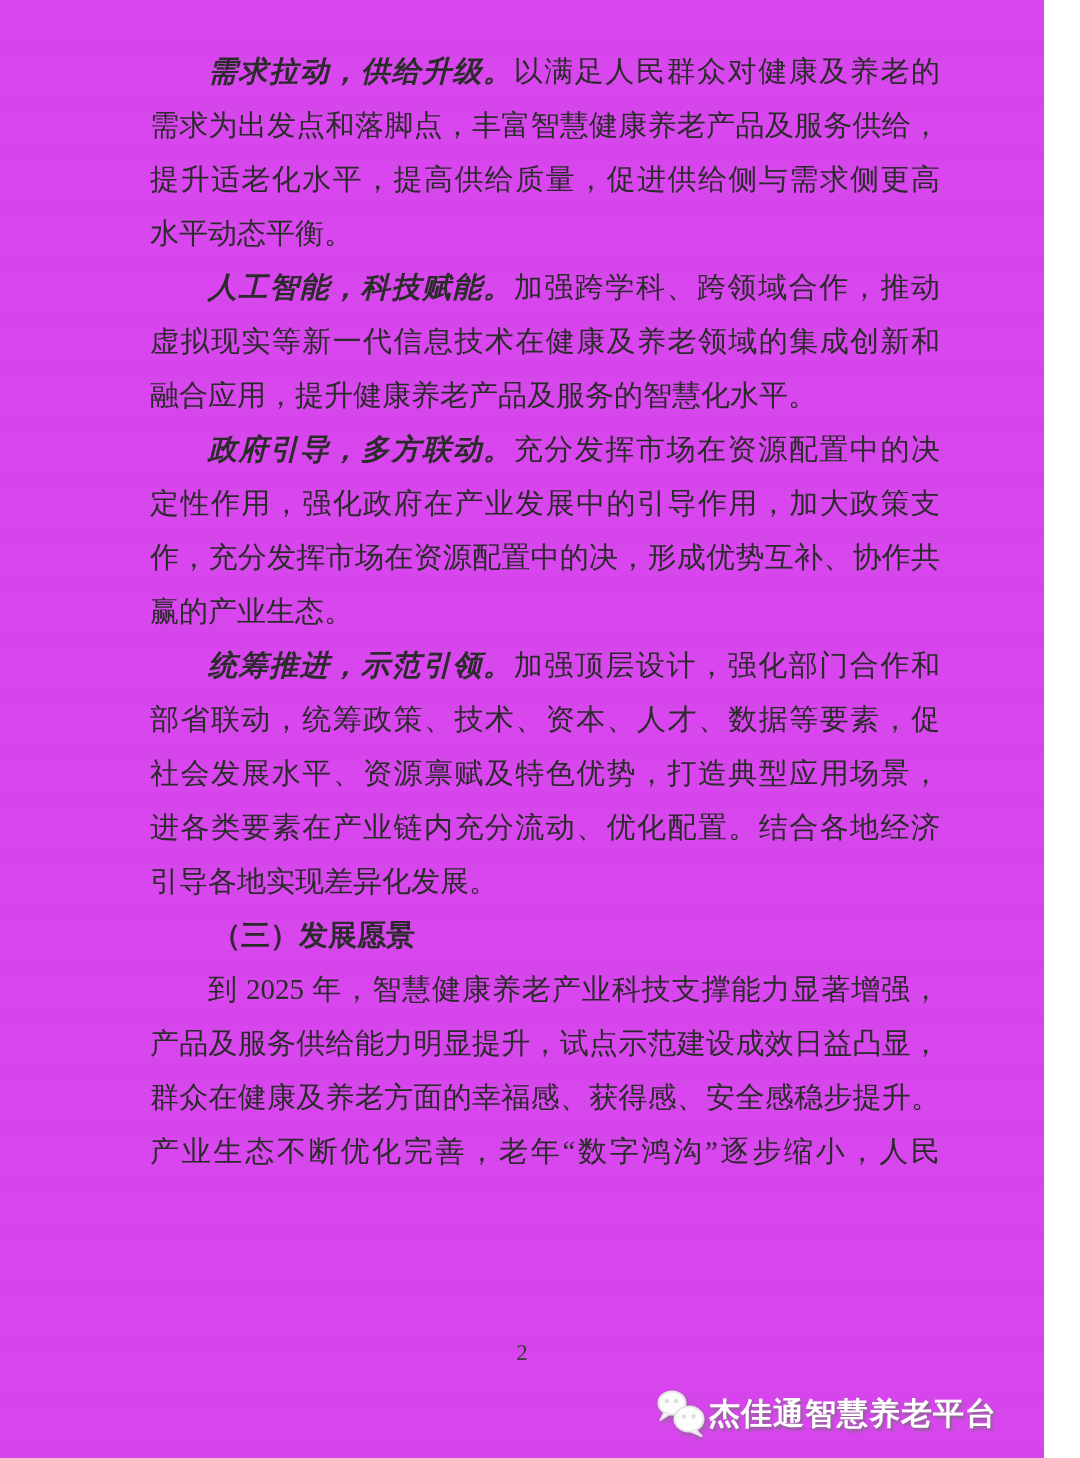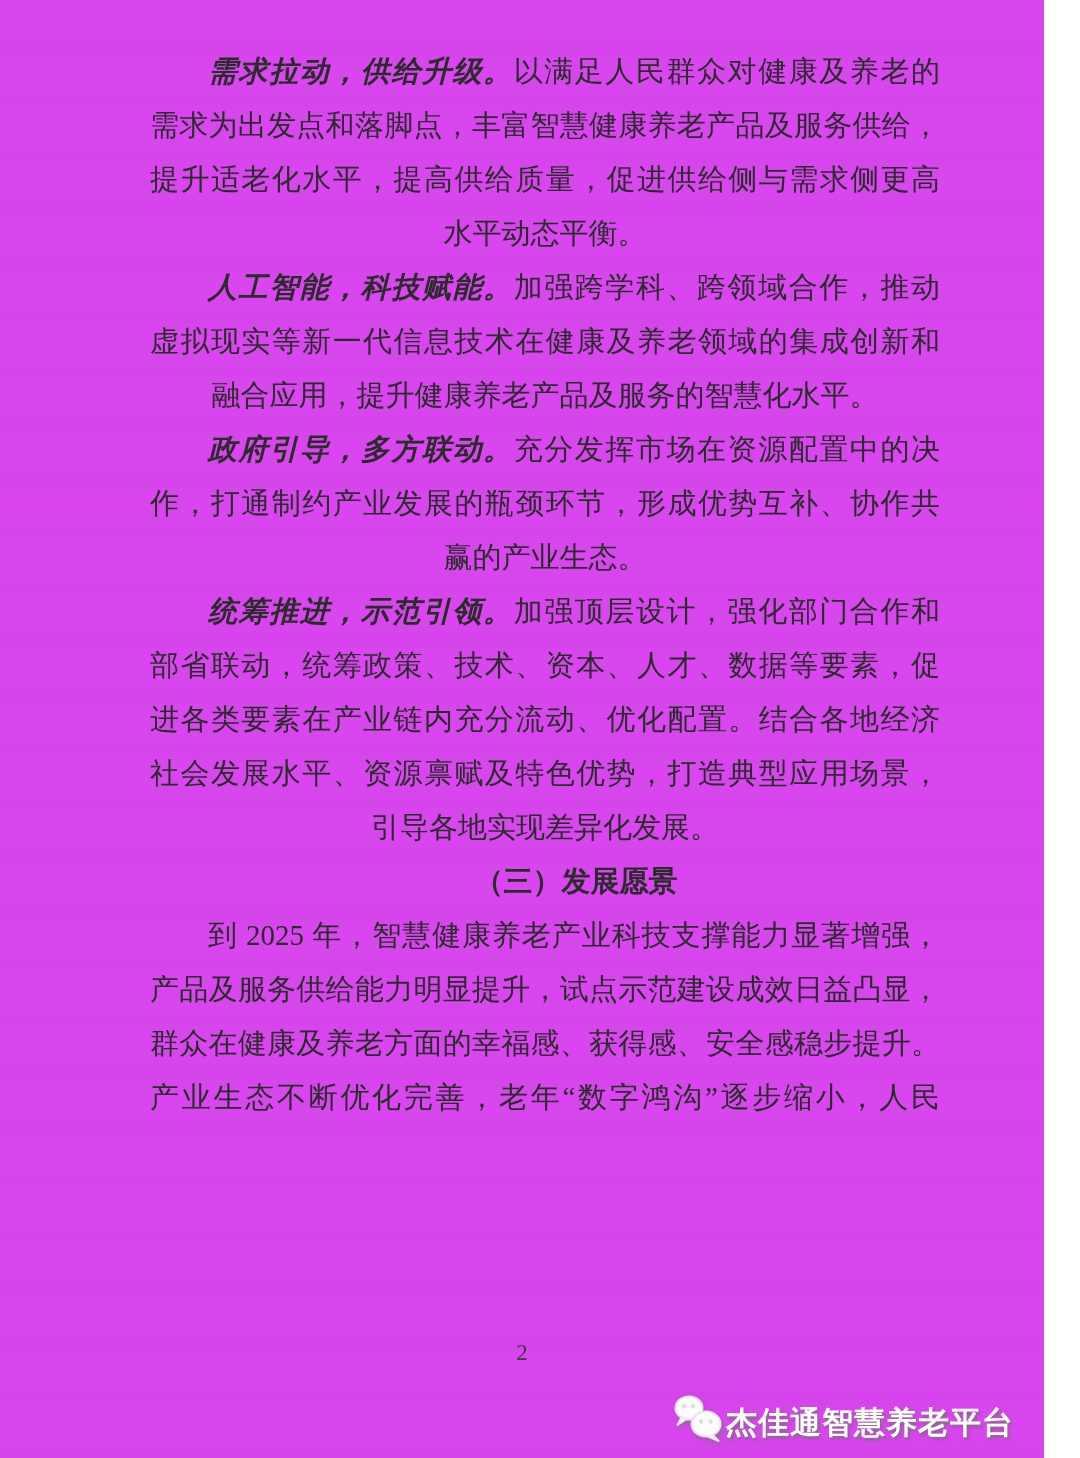--- a/index.html
+++ b/index.html
@@ -35,21 +35,20 @@
     top: 44px;
     width: 790px;
   }
   .para { margin: 0; }
   .line {
     height: 54px;
     line-height: 54px;
     font-size: 29px;
     white-space: nowrap;
     letter-spacing: 0;
-    text-align: center;
   }
   .j {
     white-space: normal;
     text-align: justify;
     text-align-last: justify;
   }
   .ind { padding-left: 58px; }
   .lead {
     font-weight: 700;
     font-style: italic;
@@ -65,24 +64,24 @@
     top: 1336px;
     height: 34px;
     line-height: 34px;
     text-align: center;
     font-size: 23px;
     color: #3c3c3c;
   }
   .watermark {
     position: absolute;
     top: 1384px;
-    right: 30px;
+    right: 47px;
     height: 60px;
     display: flex;
-    align-items: flex-end;
+    align-items: center;
   }
   .wm-icon {
     filter: drop-shadow(2px 3px 2px rgba(115,115,115,0.6));
   }
   .wm-label {
     font-size: 31px;
     font-weight: 700;
     letter-spacing: 1px;
     color: #ffffff;
     text-shadow: 2px 3px 3px rgba(110,110,110,0.65),
@@ -104,29 +103,30 @@
     </div>
 
     <div class="para">
       <div class="line j ind"><span class="lead">人工智能，科技赋能。</span><span>加强跨学科、跨领域合作，推动</span></div>
       <div class="line j">虚拟现实等新一代信息技术在健康及养老领域的集成创新和</div>
       <div class="line">融合应用，提升健康养老产品及服务的智慧化水平。</div>
     </div>
 
     <div class="para">
       <div class="line j ind"><span class="lead">政府引导，多方联动。</span><span>充分发挥市场在资源配置中的决</span></div>
-      <div class="line j">作，打通制约产业发展的瓶颈环节，形成优势互补、协作共</div>
+      <div class="line j">定性作用，强化政府在产业发展中的引导作用，加大政策支</div>
+      <div class="line j">作，充分发挥市场在资源配置中的决，形成优势互补、协作共</div>
       <div class="line">赢的产业生态。</div>
     </div>
 
     <div class="para">
       <div class="line j ind"><span class="lead">统筹推进，示范引领。</span><span>加强顶层设计，强化部门合作和</span></div>
       <div class="line j">部省联动，统筹政策、技术、资本、人才、数据等要素，促</div>
+      <div class="line j">社会发展水平、资源禀赋及特色优势，打造典型应用场景，</div>
       <div class="line j">进各类要素在产业链内充分流动、优化配置。结合各地经济</div>
-      <div class="line j">社会发展水平、资源禀赋及特色优势，打造典型应用场景，</div>
       <div class="line">引导各地实现差异化发展。</div>
     </div>
 
     <div class="line heading">（三）发展愿景</div>
 
     <div class="para">
       <div class="line j ind">到 2025 年，智慧健康养老产业科技支撑能力显著增强，</div>
       <div class="line j">产品及服务供给能力明显提升，试点示范建设成效日益凸显，</div>
       <div class="line j">群众在健康及养老方面的幸福感、获得感、安全感稳步提升。</div>
       <div class="line j">产业生态不断优化完善，老年“数字鸿沟”逐步缩小，人民</div>

